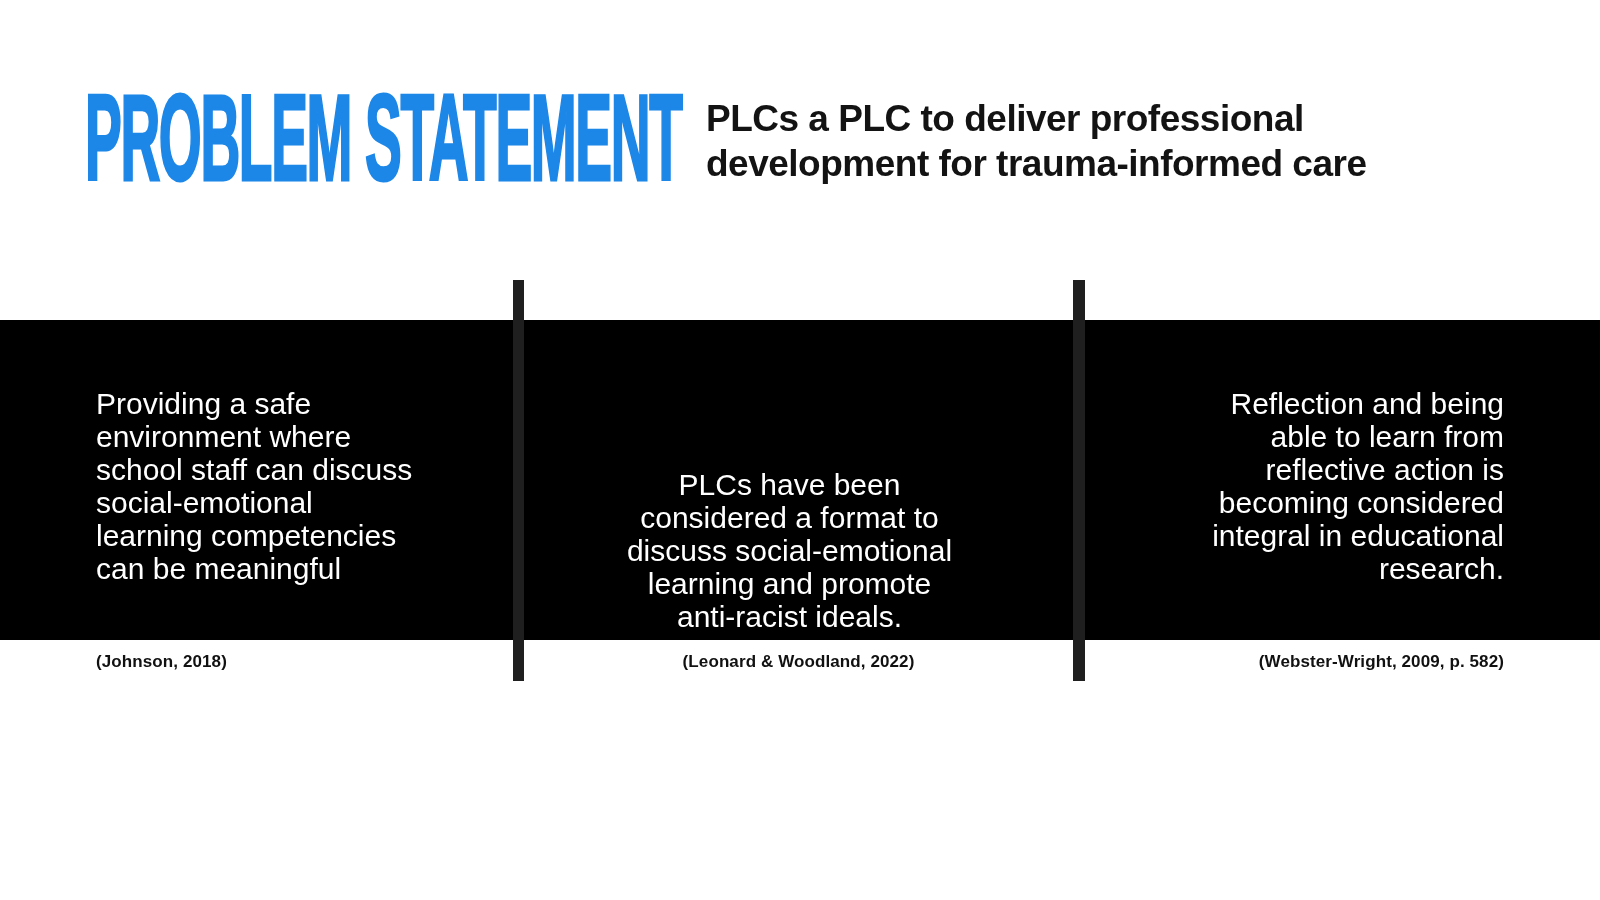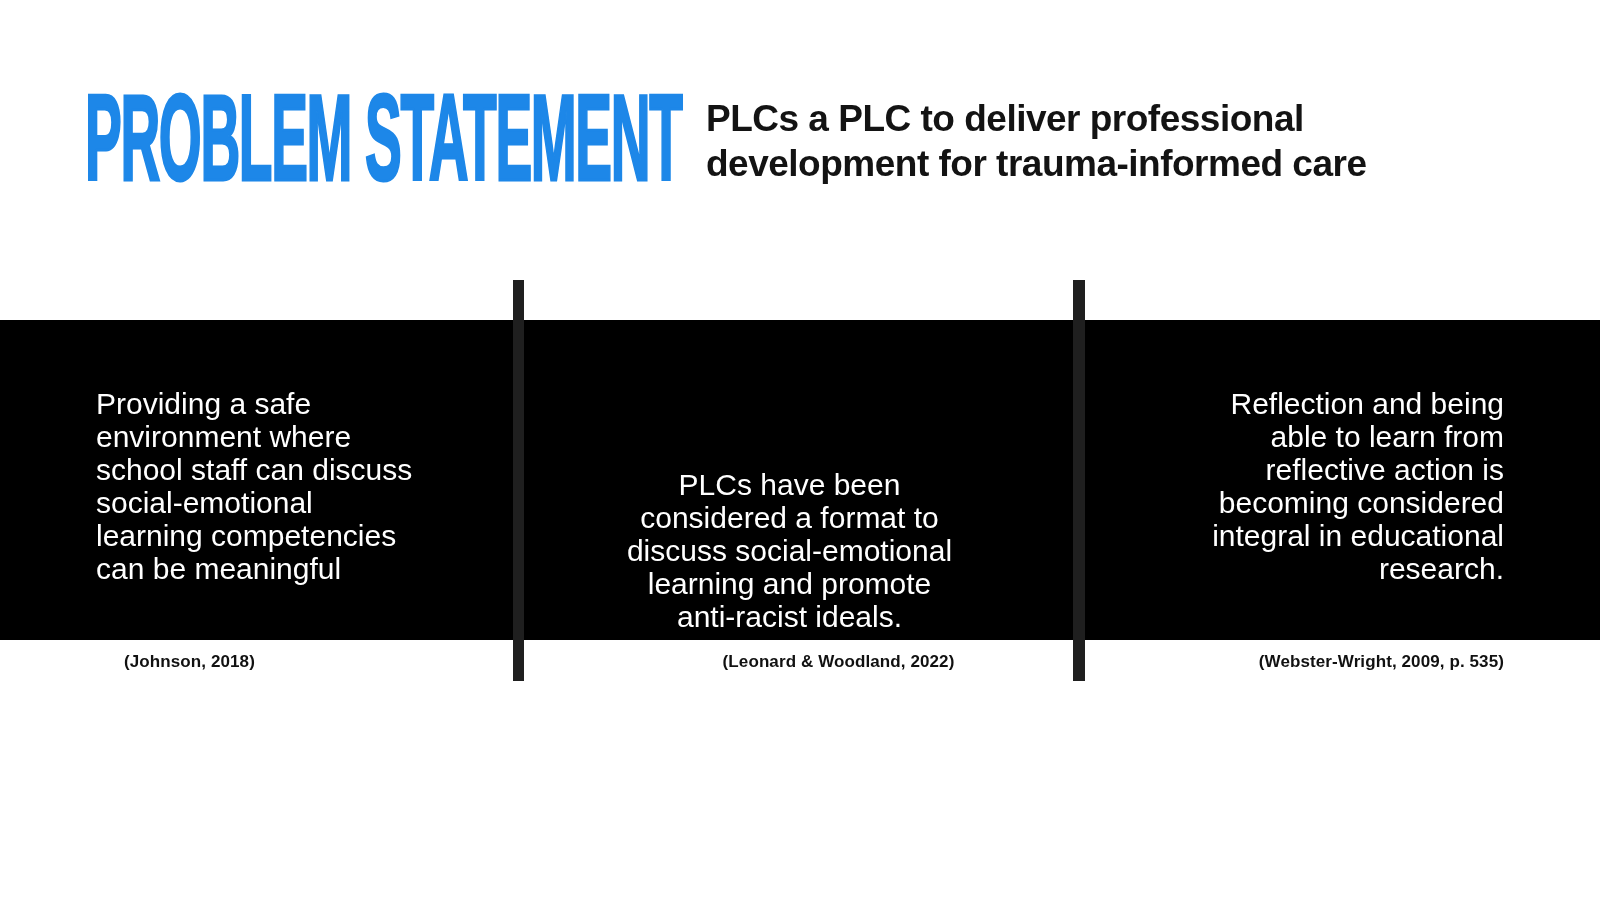--- a/index.html
+++ b/index.html
@@ -74,24 +74,23 @@
   .quote.q3 { right: 96px; top: 387px; width: 420px; text-align: right; }
 
   
   .citation {
     position: absolute;
     top: 652px;
     font-size: 17px;
     font-weight: 700;
     color: #111111;
     letter-spacing: 0.1px;
-    margin-left: 28px;
   }
   .citation.c1 { left: 96px; text-align: left; }
-  .citation.c2 { left: 524px; width: 549px; text-align: center; padding-left: 12px; }
+  .citation.c2 { left: 524px; width: 549px; text-align: center; }
   .citation.c3 { right: 96px; text-align: right; }
 
   
   .footer-text {
     position: absolute;
     left: 287px;
     top: 741px;
     width: 1000px;
     text-align: center;
     font-size: 29px;
@@ -133,16 +132,16 @@
 able to learn from
 reflective action is
 becoming considered
 integral in educational
 research.</div>
 
   <div class="citation c1">(Johnson, 2018)</div>
 
   <div class="citation c2">(Leonard &amp; Woodland, 2022)</div>
 
-  <div class="citation c3">(Webster-Wright, 2009, p. 535)</div>
+  <div class="citation c3">(Webster-Wright, 2009, p. 582)</div>
 
 
 </div>
 
 </body></html>

